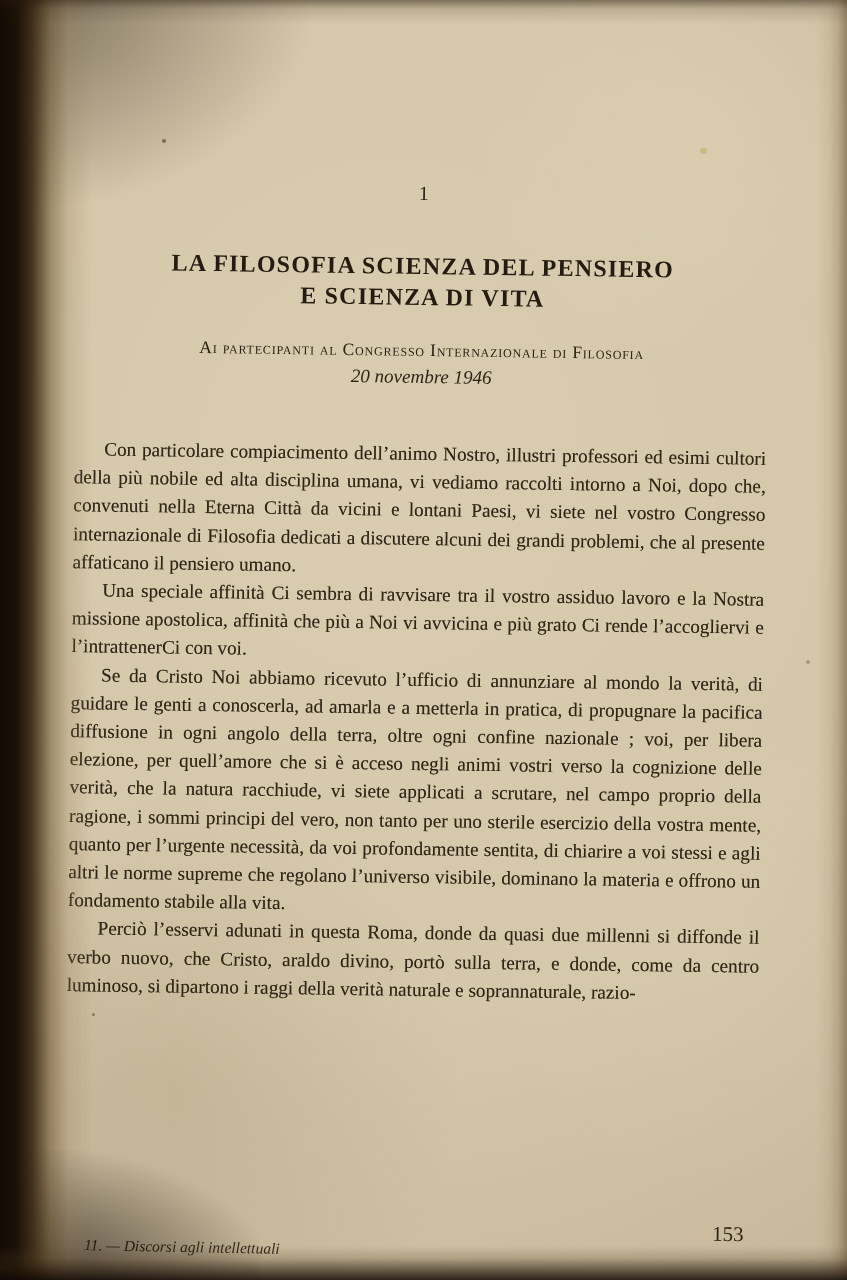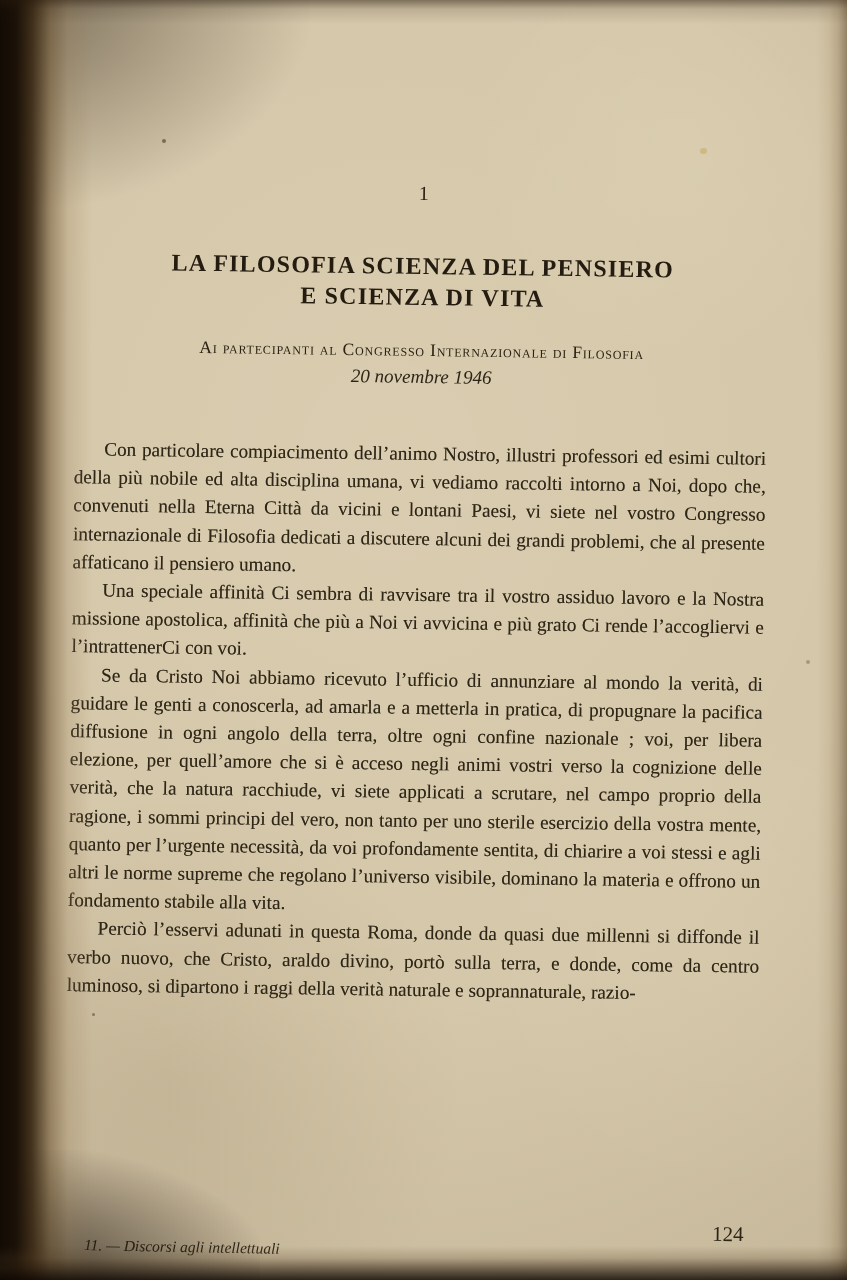--- a/index.html
+++ b/index.html
@@ -118,21 +118,21 @@
 
     <div class="body">
       <p>Con particolare compiacimento dell’animo Nostro, illustri professori ed esimi cultori della più nobile ed alta disciplina umana, vi vediamo raccolti intorno a Noi, dopo che, convenuti nella Eterna Città da vicini e lontani Paesi, vi siete nel vostro Congresso internazionale di Filosofia dedicati a discutere alcuni dei grandi problemi, che al presente affaticano il pensiero umano.</p>
       <p>Una speciale affinità Ci sembra di ravvisare tra il vostro assiduo lavoro e la Nostra missione apostolica, affinità che più a Noi vi avvicina e più grato Ci rende l’accogliervi e l’intrattenerCi con voi.</p>
       <p>Se da Cristo Noi abbiamo ricevuto l’ufficio di annunziare al mondo la verità, di guidare le genti a conoscerla, ad amarla e a metterla in pratica, di propugnare la pacifica diffusione in ogni angolo della terra, oltre ogni confine nazionale ; voi, per libera elezione, per quell’amore che si è acceso negli animi vostri verso la cognizione delle verità, che la natura racchiude, vi siete applicati a scrutare, nel campo proprio della ragione, i sommi principi del vero, non tanto per uno sterile esercizio della vostra mente, quanto per l’urgente necessità, da voi profondamente sentita, di chiarire a voi stessi e agli altri le norme supreme che regolano l’universo visibile, dominano la materia e offrono un fondamento stabile alla vita.</p>
       <p>Perciò l’esservi adunati in questa Roma, donde da quasi due millenni si diffonde il verbo nuovo, che Cristo, araldo divino, portò sulla terra, e donde, come da centro luminoso, si dipartono i raggi della verità naturale e soprannaturale, razio-</p>
     </div>
   </div>
 
   <div class="footnote">11. — Discorsi agli intellettuali</div>
-  <div class="page-number">124</div>
+  <div class="page-number">153</div>
 
   <div class="corner-tl"></div>
   <div class="corner-bl"></div>
   <div class="edge-left"></div>
   <div class="edge-top"></div>
   <div class="edge-right"></div>
   <div class="edge-bottom"></div>
 
 </div>
 

